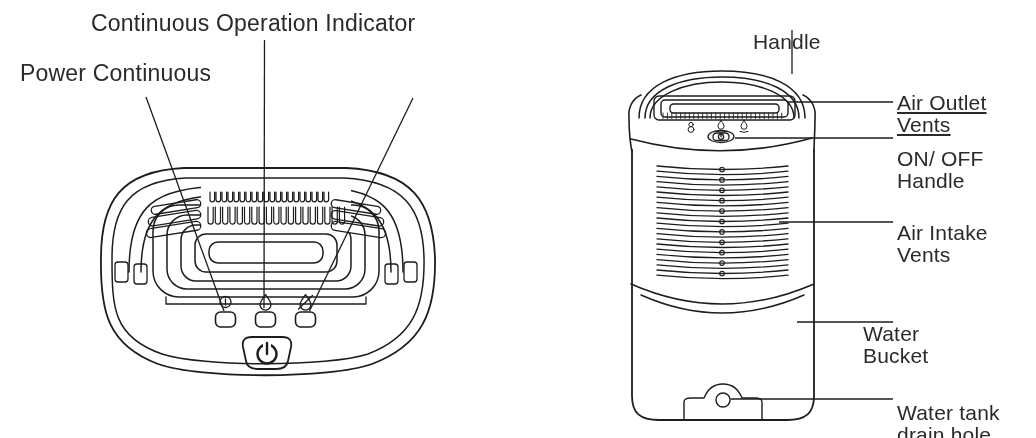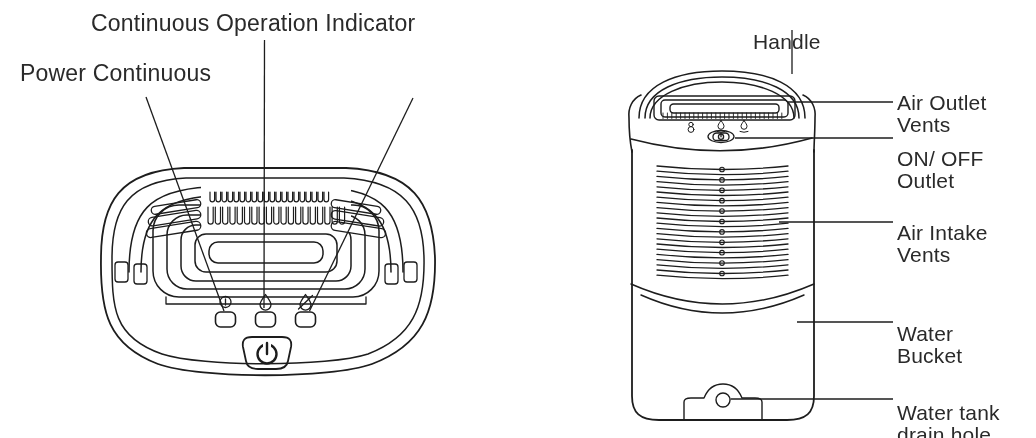--- a/index.html
+++ b/index.html
@@ -12,24 +12,24 @@
     position:absolute;color:#2a2a2a;white-space:pre-line;
     font-family:"Liberation Sans",sans-serif;letter-spacing:.2px;
   }
   .lbl-lg{font-size:23px;line-height:25px;}
   .lbl-md{font-size:21px;line-height:21.5px;margin-top:24px;}
   .lbl-sm{font-size:20.5px;line-height:22px;}
   .lbl-continuous{left:91px;top:11px;}
   .lbl-power{left:20px;top:61px;}
   .lbl-nonworking{left:333px;top:62px;}
   .lbl-handle{left:753px;top:7px;}
-  .lbl-air-outlet{left:897px;top:68px;}
+  .lbl-air-outlet{left:897px;top:68px;text-decoration:underline;}
   .lbl-onoff{left:897px;top:124px;}
   .lbl-air-intake{left:897px;top:198px;}
-  .lbl-water-bucket{left:897px;top:299px;}
+  .lbl-water-bucket{left:863px;top:299px;}
   .lbl-drain{left:897px;top:378px;}
 </style>
 </head>
 <body>
 
 <div id="stage">
 
 <svg id="art" width="1036" height="438" viewBox="0 0 1036 438" fill="none" stroke="#1d1d1d" stroke-width="1.6" stroke-linecap="round" stroke-linejoin="round">
 
   <g>
@@ -171,20 +171,20 @@
   </g>
 </svg>
 
   <div class="label lbl-lg lbl-continuous">Continuous Operation Indicator</div>
   <div class="label lbl-lg lbl-power">Power Continuous</div>
 
   <div class="label lbl-md lbl-handle">Handle</div>
   <div class="label lbl-md lbl-air-outlet">Air Outlet
 Vents</div>
   <div class="label lbl-md lbl-onoff">ON/ OFF
-Outlet</div>
+Handle</div>
   <div class="label lbl-md lbl-air-intake">Air Intake
 Vents</div>
   <div class="label lbl-md lbl-water-bucket">Water
 Bucket</div>
   <div class="label lbl-md lbl-drain">Water tank
 drain hole</div>
 </div>
 
 </body></html>

